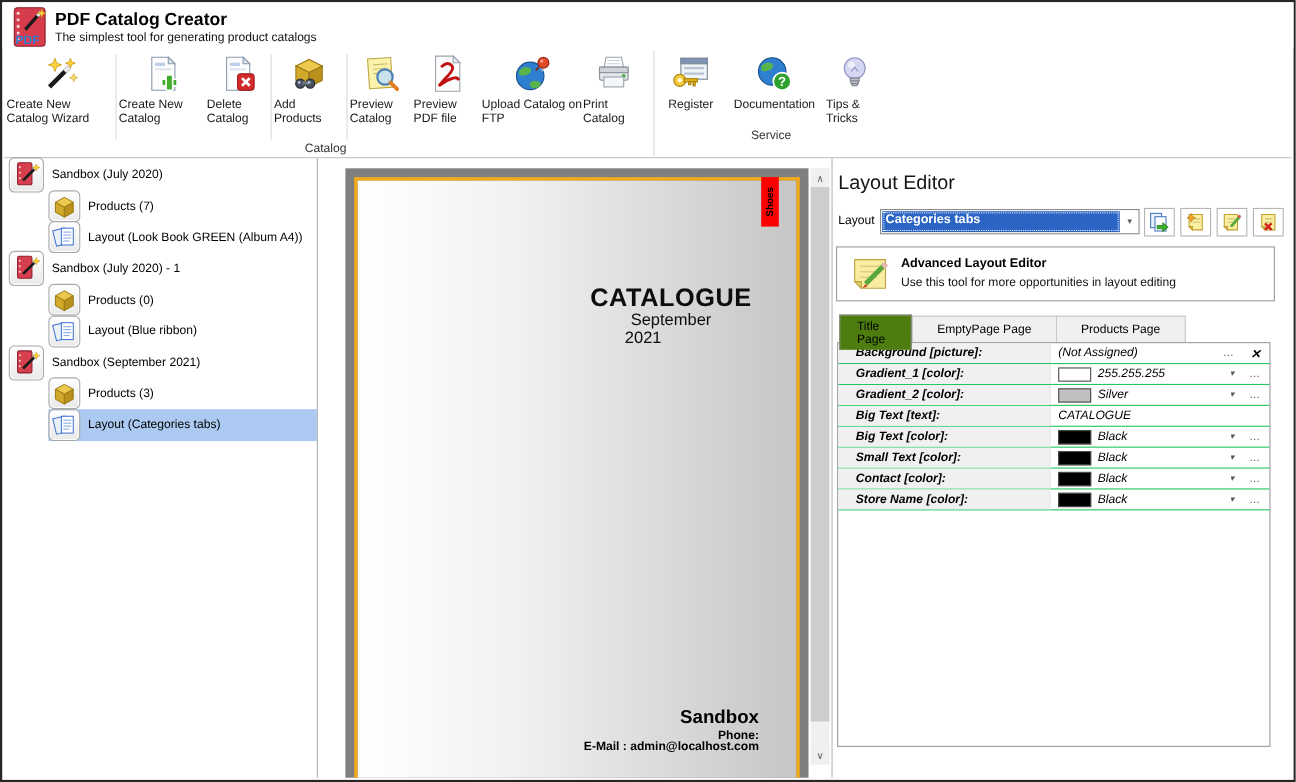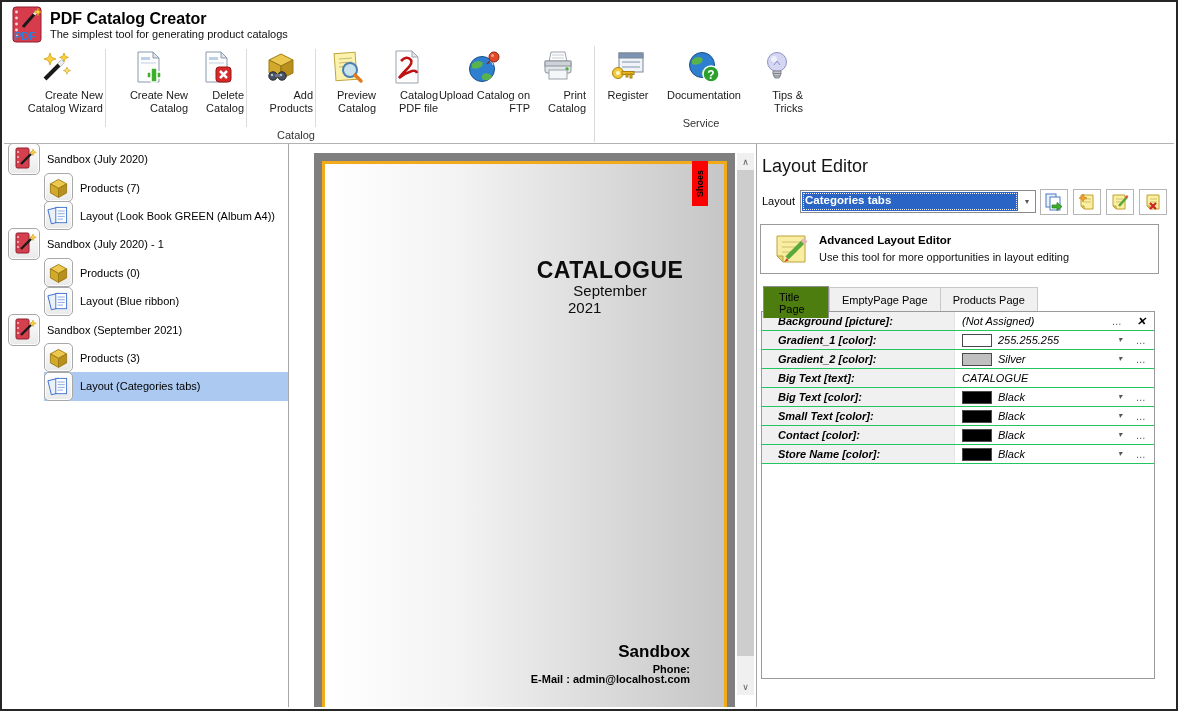--- a/index.html
+++ b/index.html
@@ -11,21 +11,21 @@
   .hdr-title{position:absolute;left:48px;top:8px;font-size:16px;font-weight:bold;color:#000;}
   .hdr-sub{position:absolute;left:48px;top:26px;font-size:11px;color:#111;}
 
   
   .toolbar{position:absolute;top:44px;left:4px;right:4px;height:96px;display:flex;}
   .tb-group{display:flex;flex-direction:column;}
   .tb-group.service{border-left:1px solid #d9d9d9;margin-left:8px;padding-left:4px;}
   .tb-row{display:flex;align-items:flex-start;}
   .tb-btn{display:flex;flex-direction:column;align-items:center;padding-top:3px;cursor:default;}
   .tb-btn svg{width:36px;height:36px;}
-  .tb-lbl{font-size:11px;line-height:13px;text-align:right;color:#1a1a1a;margin-top:4px;white-space:pre-line;}
+  .tb-lbl{font-size:11px;line-height:13px;text-align:left;color:#1a1a1a;margin-top:4px;white-space:pre-line;}
   .tb-sep{width:1px;background:#dcdcdc;height:78px;margin:3px 2px 0 2px;}
   .tb-group-lbl{text-align:center;font-size:11px;color:#333;margin-top:2px;}
 
   
   .content{position:absolute;top:141px;left:2px;right:2px;bottom:2px;border-top:1px solid #b3b3b3;background:#fff;}
 
   
   .tree-panel{position:absolute;left:0;top:0;width:285px;bottom:0;background:#fff;border-right:1px solid #a6a6a6;padding-top:1px;box-sizing:border-box;}
   .t-row{height:28.4px;display:flex;align-items:center;font-size:11px;color:#000;}
   .t-row.parent{margin-left:4px;}
@@ -68,21 +68,21 @@
   .mini-btn svg{width:20px;height:20px;}
   .adv-box{position:absolute;left:3px;top:80px;width:399px;height:50px;border:1px solid #9a9a9a;box-sizing:border-box;background:#fff;}
   .adv-icon{position:absolute;left:12px;top:5px;width:38px;height:38px;}
   .adv-title{position:absolute;left:58px;top:9px;font-size:11.5px;font-weight:bold;color:#000;}
   .adv-sub{position:absolute;left:58px;top:26px;font-size:11px;color:#111;}
 
   
   .tabs{position:absolute;left:6px;top:142px;height:25px;display:flex;}
   .tab{font-size:11px;color:#000;display:flex;align-items:center;justify-content:center;box-sizing:border-box;}
   .tab.active{background:#4d7c0f;border:1px solid #8f8f8f;border-bottom:none;width:66px;position:relative;z-index:2;height:32px;padding-left:15px;}
-  .tab.inactive{background:#f0f0f0;border-top:1px solid #c8c8c8;border-right:1px solid #c8c8c8;height:24px;margin-top:1px;padding:0 12px;}
+  .tab.inactive{background:#f0f0f0;border-top:1px solid #c8c8c8;border-right:1px solid #c8c8c8;height:24px;margin-top:1px;padding:0 22px;}
   .tab.inactive.first{border-left:1px solid #c8c8c8;}
 
   
   .grid{position:absolute;left:4px;top:167px;width:394px;height:368px;border:1px solid #9a9a9a;box-sizing:border-box;background:#fff;}
   .p-row{display:flex;height:18px;border-bottom:1px solid #22c55e;font-style:italic;}
   .p-label{width:193px;background:#f0f0f0;font-size:11px;font-weight:bold;color:#000;display:flex;align-items:center;padding-left:16px;box-sizing:border-box;border-right:1px solid #e6e6e6;}
   .p-value{flex:1;display:flex;align-items:center;font-size:11px;color:#000;padding-left:7px;position:relative;}
   .swatch{width:30px;height:13px;border:1px solid #4a4a4a;box-sizing:border-box;margin-right:6px;flex:0 0 auto;}
   .p-btn{position:absolute;color:#555;font-size:10px;cursor:default;}
   .p-btn.slot1{right:32px;}
@@ -174,21 +174,21 @@
             <line x1="26" y1="26" x2="32" y2="32" stroke="#e07b20" stroke-width="3.5" stroke-linecap="round"></line>
           </svg>
           <div class="tb-lbl">Preview Catalog</div>
         </div>
         <div class="tb-btn" style="width:62px">
           <svg viewBox="0 0 36 36">
             <path d="M7,2 h16 l6,6 v26 h-22 z" fill="#fdfdfd" stroke="#9aa3ad"></path>
             <path d="M23,2 l6,6 h-6 z" fill="#e6e9ec" stroke="#9aa3ad"></path>
             <path d="M12,12 q6,-6 10,-1 q2,3 -4,9 q-5,5 -8,9 q6,-5 13,-7 q4,-1 5,2" fill="none" stroke="#c01212" stroke-width="2.6"></path>
           </svg>
-          <div class="tb-lbl">Catalog PDF file</div>
+          <div class="tb-lbl">Preview PDF file</div>
         </div>
         <div class="tb-btn" style="width:92px">
           <svg viewBox="0 0 36 36">
             <circle cx="16" cy="20" r="12.5" fill="#2f7fd0" stroke="#174e88"></circle>
             <path d="M6,15 q5,-5 10,-2 q2,2 -1,5 q-5,3 -9,1 z" fill="#58b44a"></path>
             <path d="M17,25 q6,-2 9,2 q-2,5 -8,4 q-4,-2 -1,-6 z" fill="#58b44a"></path>
             <path d="M24,12 q3,1 3,4" stroke="#bcd9f2" fill="none"></path>
             <circle cx="28" cy="8" r="5" fill="#e04a2a" stroke="#8e2410"></circle>
             <circle cx="26.5" cy="6.5" r="1.5" fill="#f6a28e"></circle>
             <line x1="24" y1="12" x2="21" y2="15" stroke="#8e2410" stroke-width="1.5"></line>

